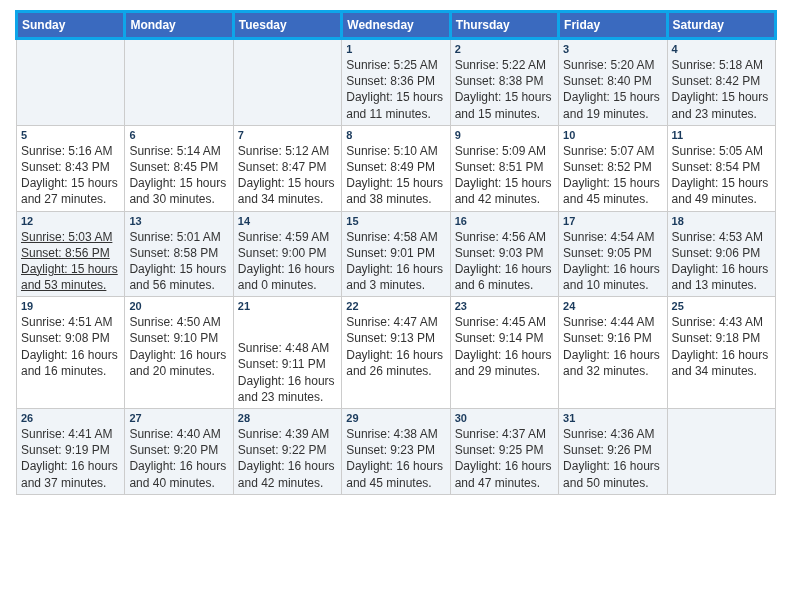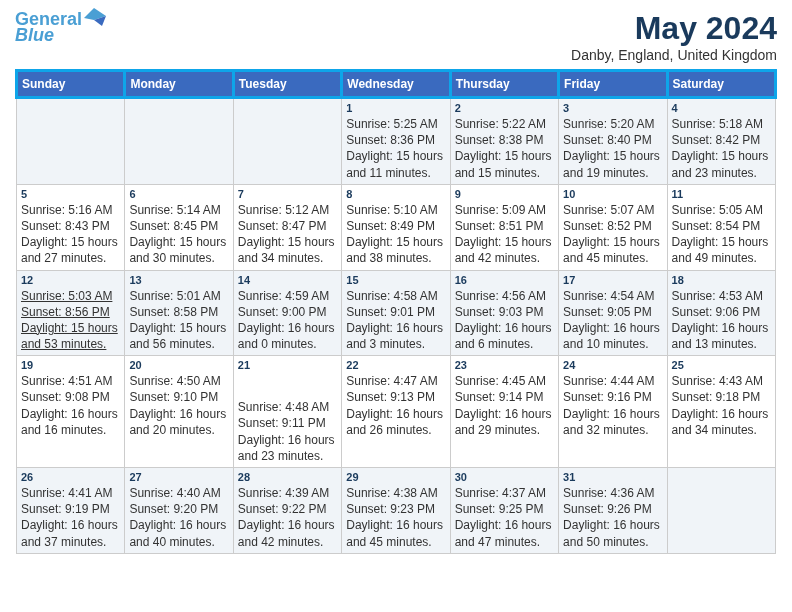--- a/index.html
+++ b/index.html
@@ -85,40 +85,20 @@
     .day-info {
       font-size: 12px;
       color: #333;
       line-height: 1.35;
     }
   </style>
 </head>
 <body>
 
 <div class="page">
-  <div class="header">
-    <div class="logo">
-      <div style="display:flex;flex-direction:column;align-items:flex-start;">
-        <div style="display:flex;align-items:center;">
-          <span class="logo-text">
-            <span>General</span>
-          </span>
-          <svg width="22" height="20" viewBox="0 0 22 20" style="margin-left:2px;margin-top:-4px;">
-            <polygon points="0,10 10,0 22,8 10,12" fill="#4a9fd4"></polygon>
-            <polygon points="10,12 22,8 18,18" fill="#3a6abf"></polygon>
-          </svg>
-        </div>
-        <span class="logo-text" style="color:#4a9fd4;font-style:italic;margin-top:-4px;">Blue</span>
-      </div>
-    </div>
-    <div class="title-block">
-      <div class="month-title">May 2024</div>
-      <div class="location">Danby, England, United Kingdom</div>
-    </div>
-  </div>
 
   <table>
     <thead>
       <tr>
       <th>Sunday</th>
           <th>Monday</th>
           <th>Tuesday</th>
           <th>Wednesday</th>
           <th>Thursday</th>
           <th>Friday</th>

